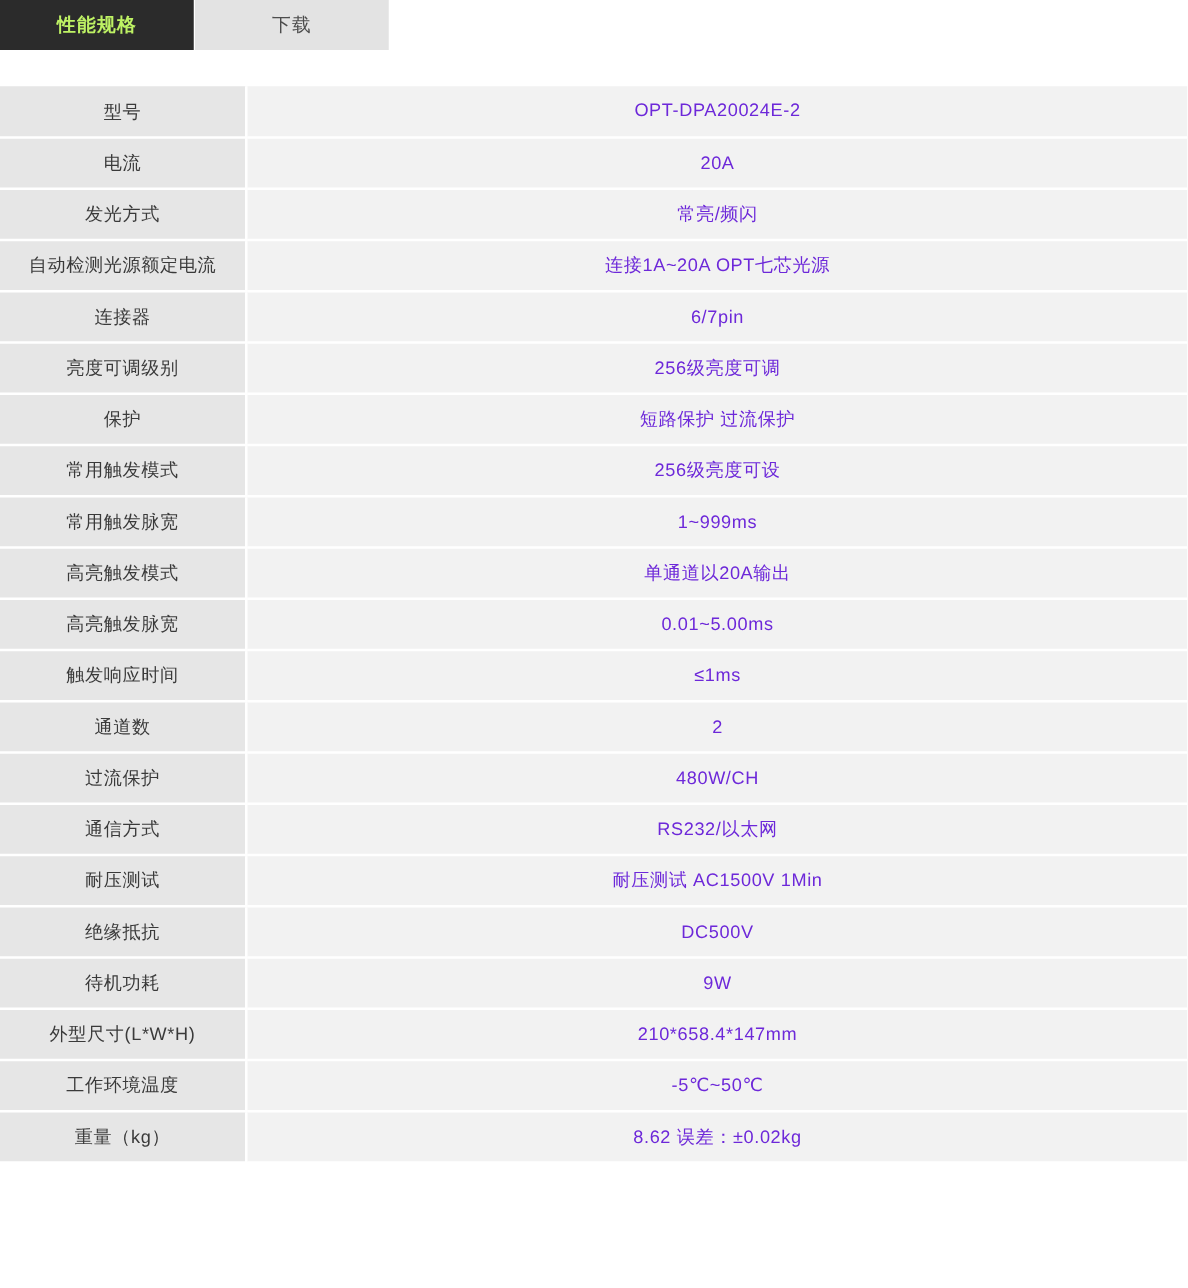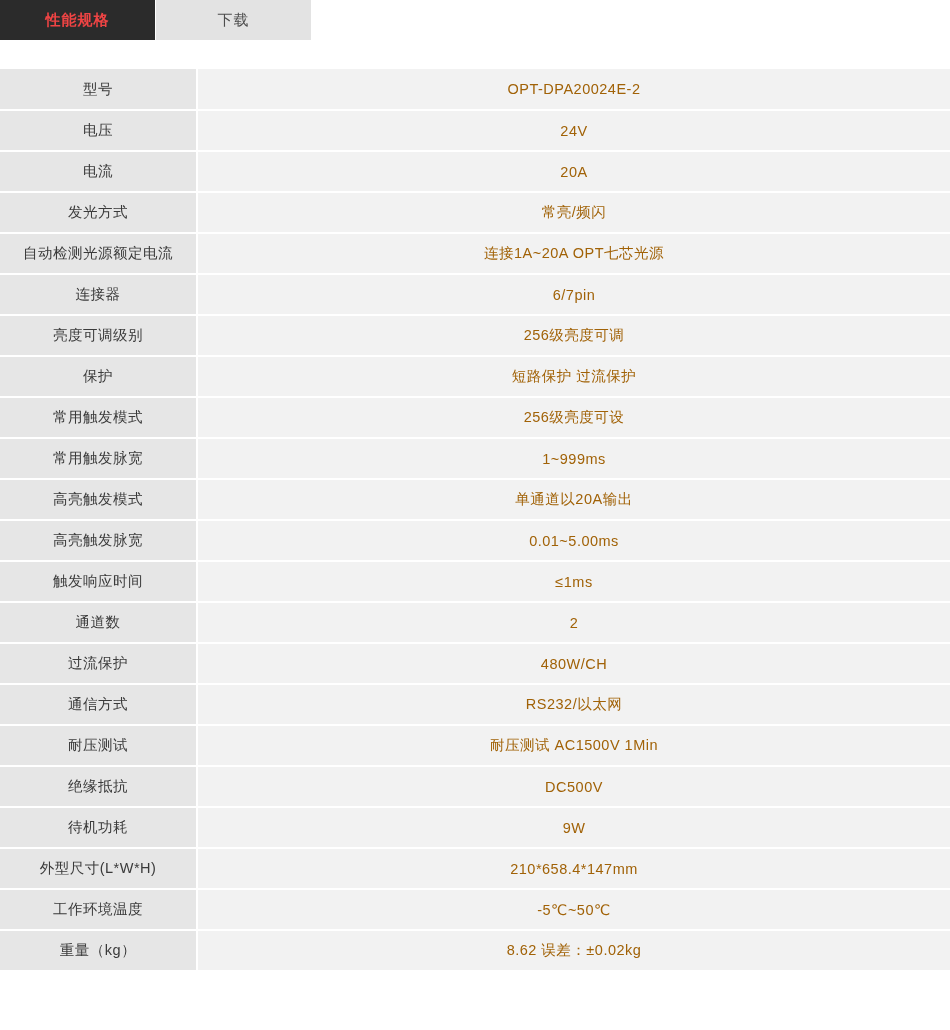--- a/index.html
+++ b/index.html
@@ -37,21 +37,21 @@
     letter-spacing: 1px;
     color: #4d4d4d;
     background: #e3e3e3;
     border-right: 1px solid #ffffff;
     box-sizing: border-box;
     cursor: pointer;
     user-select: none;
   }
   .tab.active {
     background: #2b2b2b;
-    color: #ef4444;
+    color: #bef264;
     font-weight: bold;
   }
   
   .tab-gap {
     height: 28px;
     background: #ffffff;
   }
   
   table.spec {
     border-collapse: collapse;
@@ -71,21 +71,21 @@
     width: 188px;
     background: #e6e6e6;
     text-align: center;
     color: #3a3a3a;
     border-right: 2px solid #ffffff;
     letter-spacing: 0.5px;
   }
   td.value {
     background: #f2f2f2;
     text-align: center;
-    color: #a16207;
+    color: #6d28d9;
     letter-spacing: 0.5px;
   }
   .bottom-fill {
     background: #ffffff;
     height: 12px;
   }
 </style>
 </head>
 <body>
 
@@ -100,24 +100,20 @@
     </div>
   </div>
 
   <div class="tab-gap"></div>
 
   <table class="spec">
     <tbody>
       <tr>
         <td class="label">型号</td>
         <td class="value">OPT-DPA20024E-2</td>
-      </tr>
-      <tr>
-        <td class="label">电压</td>
-        <td class="value">24V</td>
       </tr>
       <tr>
         <td class="label">电流</td>
         <td class="value">20A</td>
       </tr>
       <tr>
         <td class="label">发光方式</td>
         <td class="value">常亮/频闪</td>
       </tr>
       <tr>

